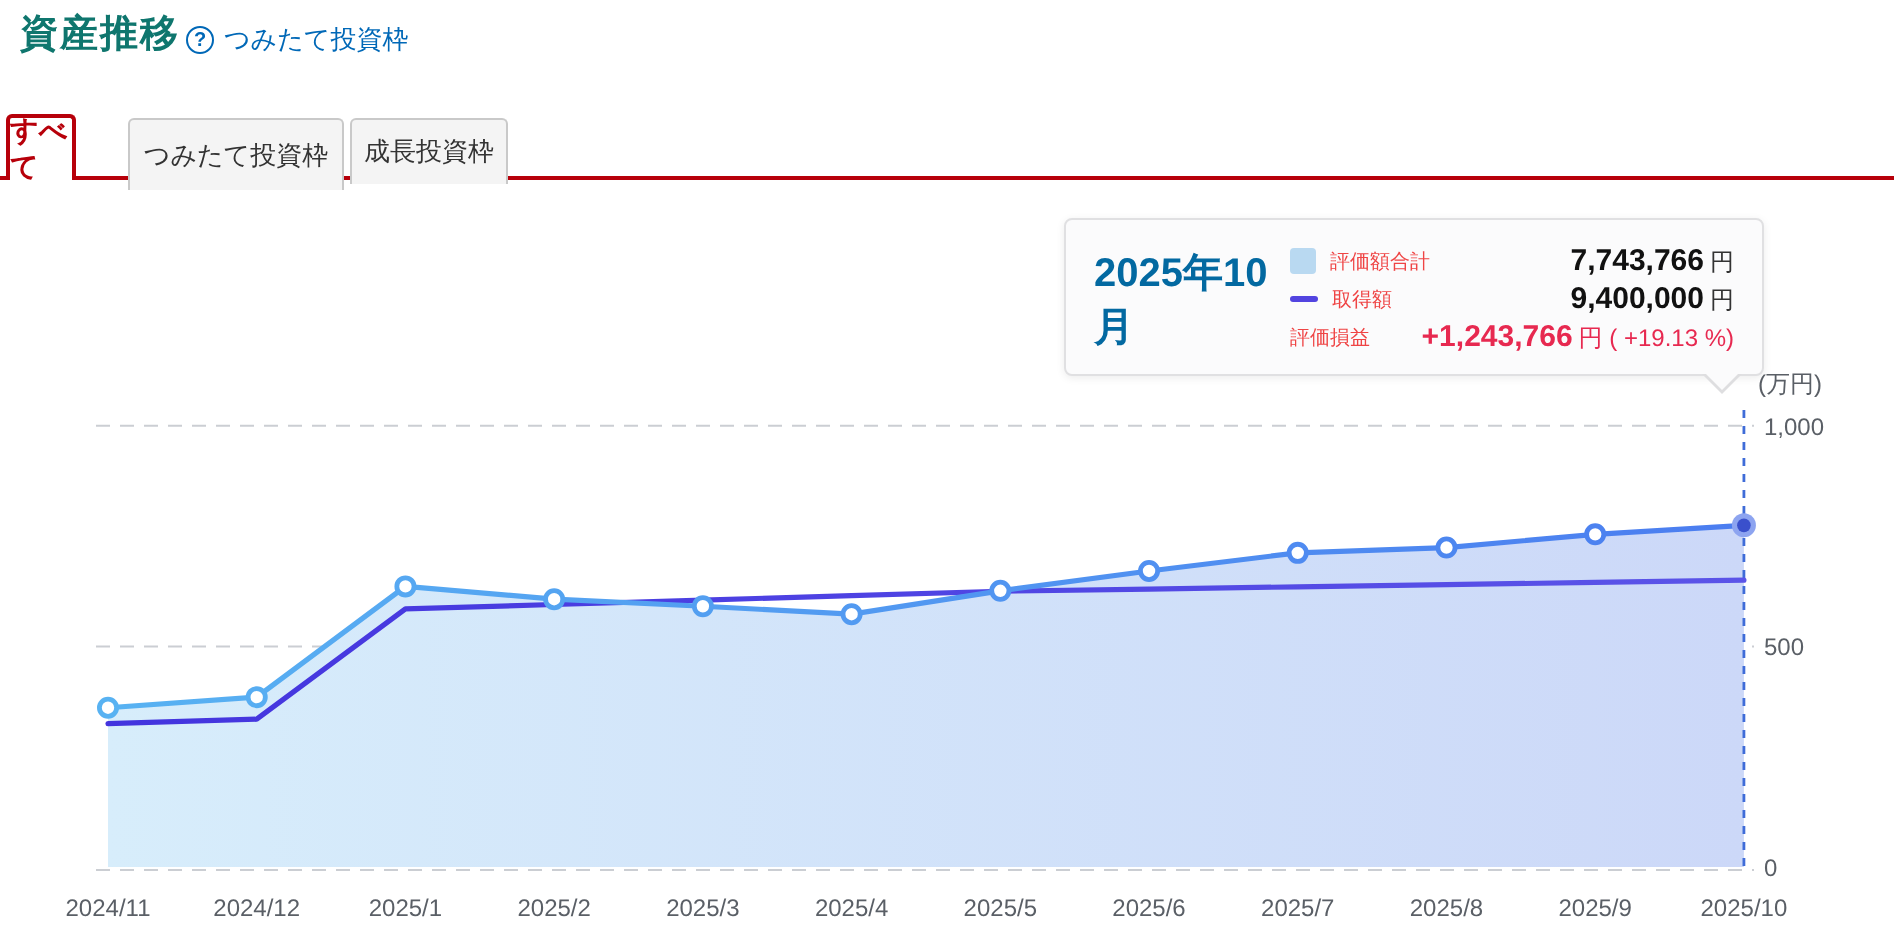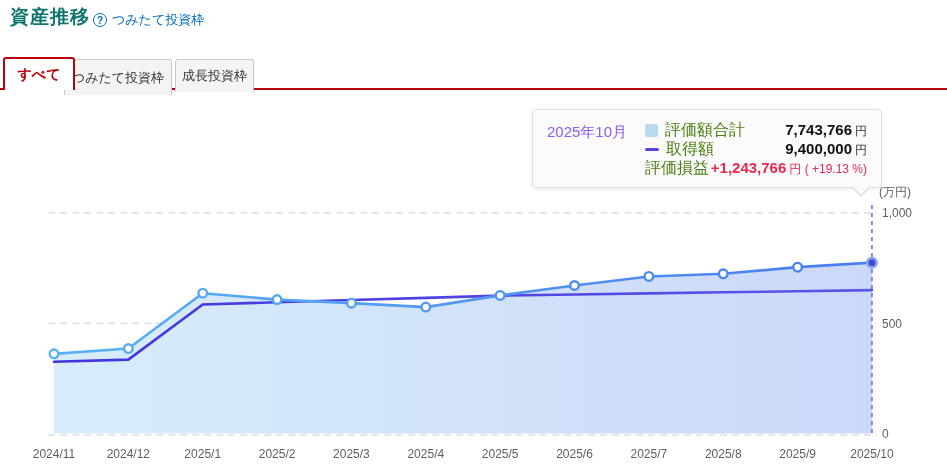--- a/index.html
+++ b/index.html
@@ -29,21 +29,21 @@
     position:absolute;left:0;top:88px;width:947px;height:2px;background:#b7000a;
   }
   .tab{
     position:absolute;box-sizing:border-box;cursor:pointer;
     display:flex;align-items:center;justify-content:center;
     font-size:13px;color:#333;background:#f4f4f4;
     border:1px solid #c9c9c9;border-bottom:none;
     border-radius:3px 3px 0 0;
   }
   .tab.active{
-    left:3px;top:57px;width:72px;height:33px;z-index:3;
+    left:3px;top:57px;width:35px;height:33px;z-index:3;
     background:#ffffff;border:2px solid #b7000a;border-bottom:none;
     color:#b7000a;font-weight:bold;font-size:14px;
   }
   .tab.t2{left:64px;top:59px;width:108px;height:36px;}
   .tab.t3{left:175px;top:59px;width:79px;height:33px;}
   
   #chart{position:absolute;left:0;top:0;width:947px;height:472px;}
   .gridline{stroke:#cbced3;stroke-width:1;stroke-dasharray:7 5;fill:none;}
   .vline{stroke:#3f6cd8;stroke-width:1.4;stroke-dasharray:4 4;fill:none;}
   .ytick{font-size:12px;fill:#5a5f66;}
@@ -54,27 +54,27 @@
     position:absolute;left:532px;top:109px;width:350px;height:79px;
     background:#fbfbfc;border:1px solid #e0e0e2;border-radius:4px;
     box-shadow:0 1px 4px rgba(0,0,0,0.08);
     box-sizing:border-box;padding:11px 14px 9px 14px;
     display:flex;z-index:5;
   }
   .tt-arrow{position:absolute;bottom:-10px;left:318px;width:0;height:0;
     border:10px solid transparent;border-top-color:#dedee0;border-bottom:0;}
   .tt-arrow::after{content:"";position:absolute;top:-11px;left:-9px;width:0;height:0;
     border:9px solid transparent;border-top-color:#fbfbfc;border-bottom:0;}
-  .tt-date{width:98px;font-size:15px;font-weight:normal;color:#8b5cf6;padding-top:2px;}
+  .tt-date{width:98px;font-size:20px;font-weight:bold;color:#0369a1;padding-top:2px;}
   .tt-rows{flex:1;display:flex;flex-direction:column;justify-content:space-between;}
   .tt-row{display:flex;align-items:center;height:19px;}
   .sw{display:inline-block;margin-right:7px;flex:none;}
   .sw-area{width:13px;height:13px;border-radius:2px;}
   .sw-line{width:14px;height:3px;border-radius:2px;}
-  .tt-label{font-size:16px;color:#4d7c0f;}
+  .tt-label{font-size:10px;color:#ef4444;}
   .tt-value{margin-left:auto;font-size:15px;font-weight:bold;color:#111;white-space:nowrap;}
   .tt-unit{font-size:12px;font-weight:normal;color:#333;margin-left:3px;}
   .tt-row.profit .tt-value,.tt-row.profit .tt-unit{color:#e72950;font-weight:normal;}
 </style>
 </head>
 <body>
 
 <svg id="chart" viewBox="0 0 947 472">
     <defs>
       <linearGradient id="areaGrad" x1="0" y1="0" x2="1" y2="0">

